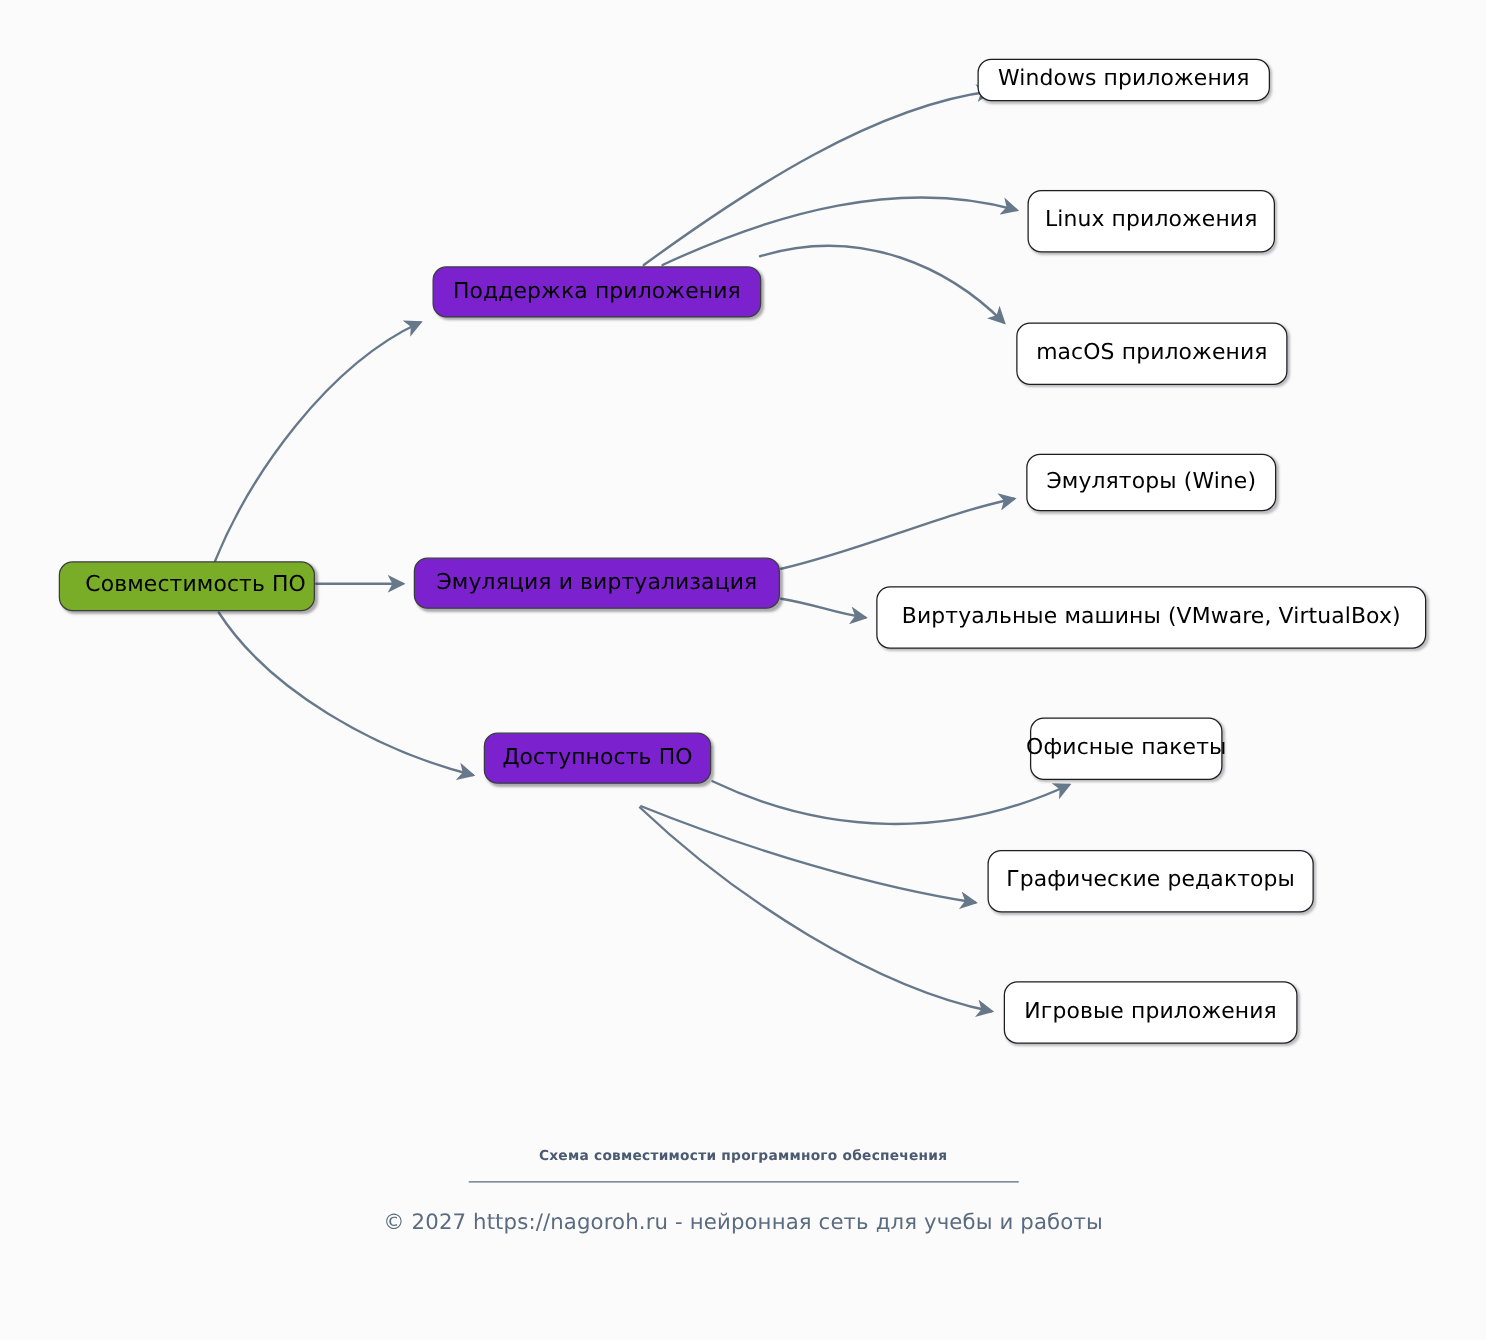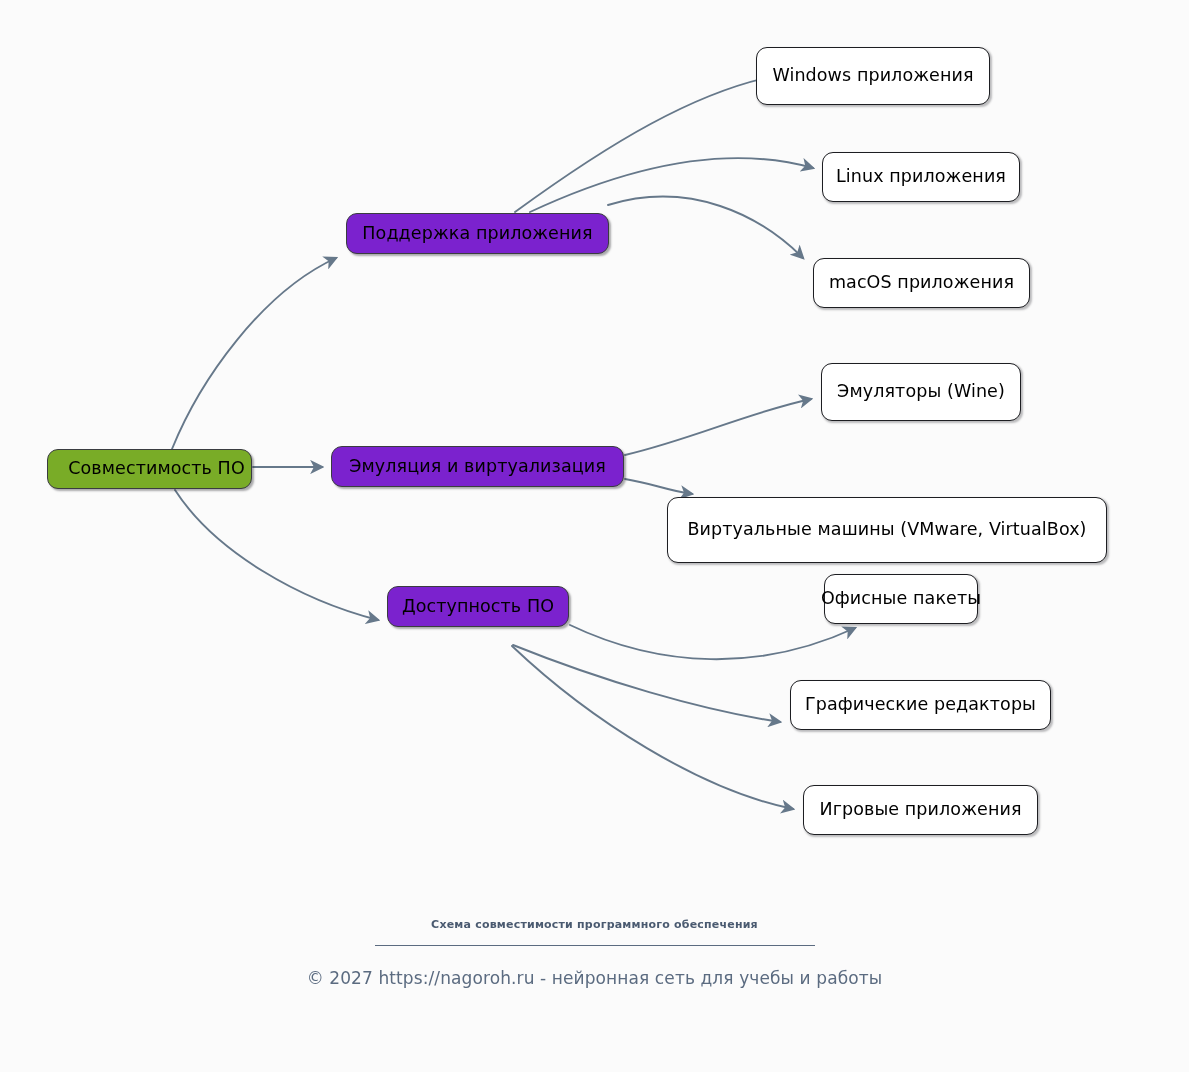--- a/index.html
+++ b/index.html
@@ -111,33 +111,33 @@
       </div>
       <div class="node node-branch" style="left: 346px; top: 213px; width: 263px; height: 41px;">
         <span>Поддержка приложения</span>
       </div>
       <div class="node node-branch" style="left: 331px; top: 446px; width: 293px; height: 41px;">
         <span>Эмуляция и виртуализация</span>
       </div>
       <div class="node node-branch" style="left: 387px; top: 586px; width: 182px; height: 41px;">
         <span>Доступность ПО</span>
       </div>
-      <div class="node node-leaf" style="left: 756px; top: 47px; width: 234px; height: 58px;">
+      <div class="node node-leaf" style="left: 782px; top: 47px; width: 234px; height: 34px;">
         <span>Windows приложения</span>
       </div>
       <div class="node node-leaf" style="left: 822px; top: 152px; width: 198px; height: 50px;">
         <span>Linux приложения</span>
       </div>
       <div class="node node-leaf" style="left: 813px; top: 258px; width: 217px; height: 50px;">
         <span>macOS приложения</span>
       </div>
-      <div class="node node-leaf" style="left: 821px; top: 363px; width: 200px; height: 58px;">
+      <div class="node node-leaf" style="left: 821px; top: 363px; width: 200px; height: 46px;">
         <span>Эмуляторы (Wine)</span>
       </div>
-      <div class="node node-leaf" style="left: 667px; top: 469px; width: 440px; height: 66px; margin-top: 28px;">
+      <div class="node node-leaf" style="left: 701px; top: 469px; width: 440px; height: 50px;">
         <span>Виртуальные машины (VMware, VirtualBox)</span>
       </div>
       <div class="node node-leaf" style="left: 824px; top: 574px; width: 154px; height: 50px;">
         <span>Офисные пакеты</span>
       </div>
       <div class="node node-leaf" style="left: 790px; top: 680px; width: 261px; height: 50px;">
         <span>Графические редакторы</span>
       </div>
       <div class="node node-leaf" style="left: 803px; top: 785px; width: 235px; height: 50px;">
         <span>Игровые приложения</span>

